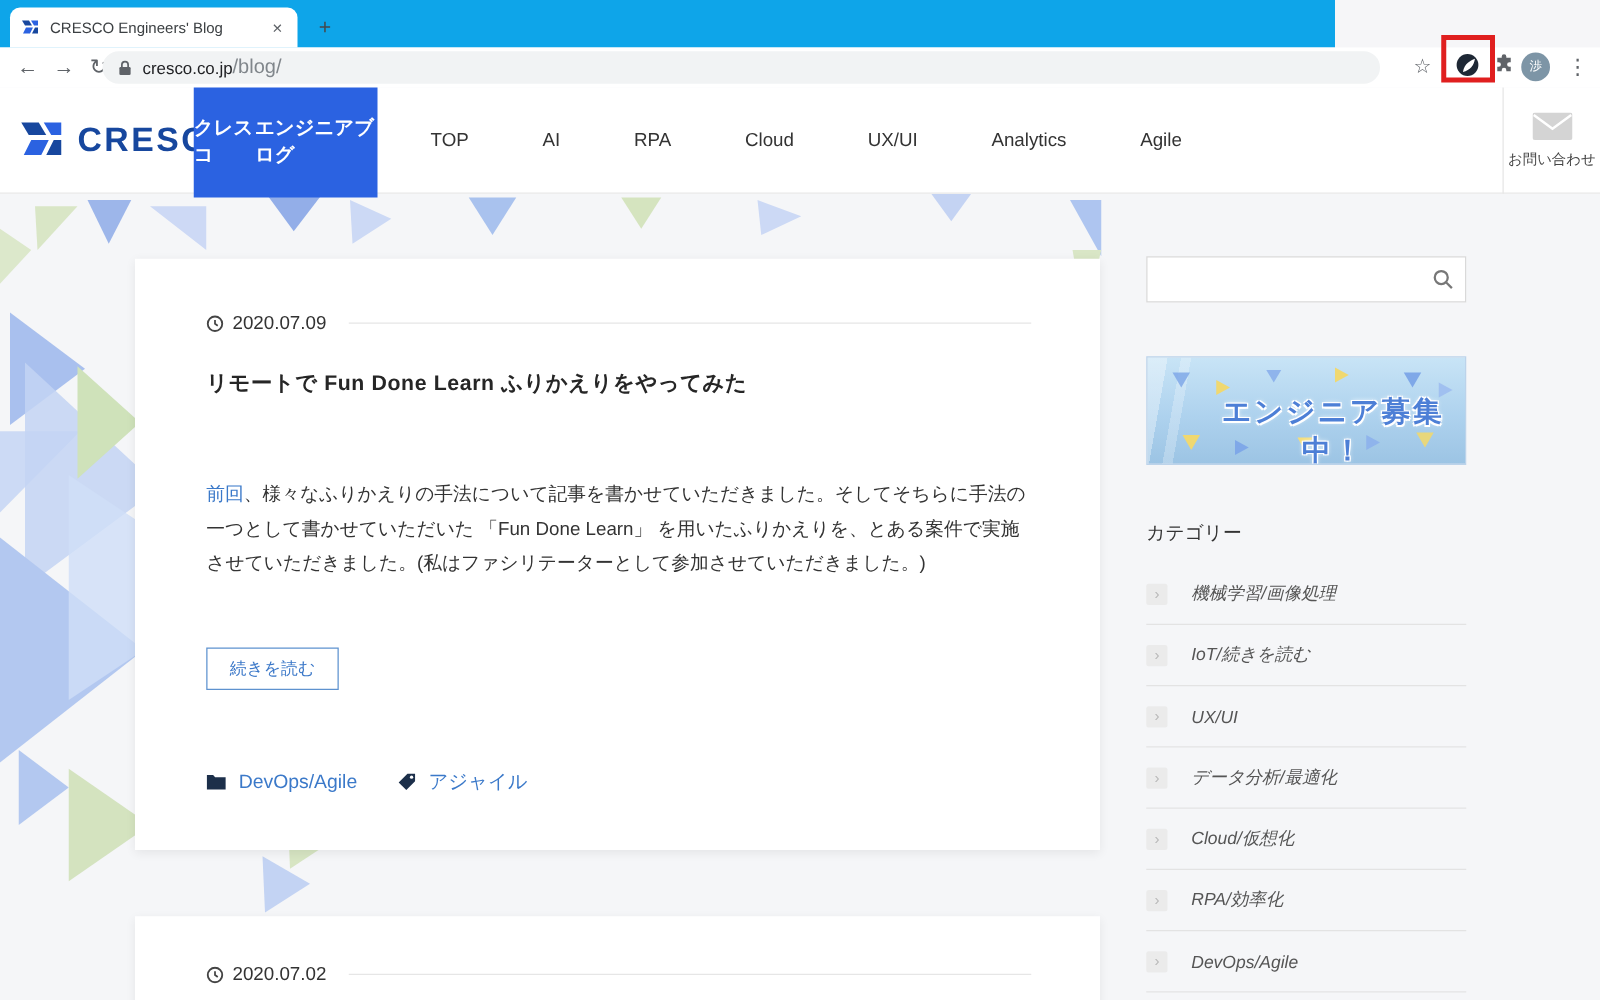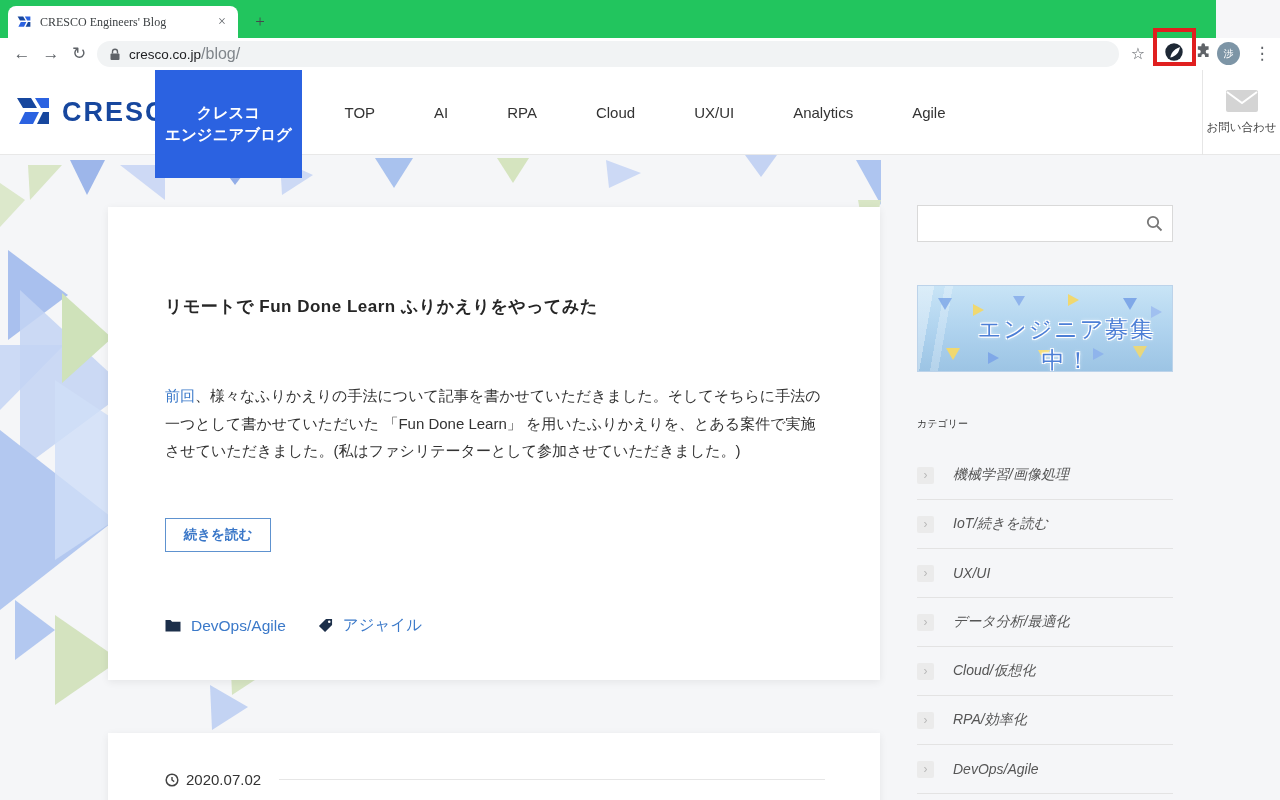--- a/index.html
+++ b/index.html
@@ -1,45 +1,45 @@
 <!DOCTYPE html>
 <html><head>
 <meta charset="utf-8">
 <style>
   * { margin:0; padding:0; box-sizing:border-box; }
   html,body { width:1280px; height:800px; overflow:hidden; background:#f6f6f8;
     font-family:"Liberation Sans","DejaVu Sans",sans-serif; }
 
   
-  .tabstrip { position:absolute; left:0; top:0; width:1216px; height:38px; background:#22c55e;font-family:Liberation Serif, serif; }
+  .tabstrip { position:absolute; left:0; top:0; width:1068px; height:38px; background:#0ea5e9; }
   .tab { position:absolute; left:8px; top:6px; width:230px; height:32px; background:#fff;
     border-radius:8px 8px 0 0; display:flex; align-items:center; padding:0 8px; }
   .tab-title { font-size:12px; color:#3c4043; margin-left:8px; flex:1; white-space:nowrap; overflow:hidden; }
   .tab-close { color:#5f6368; font-size:14px; padding:0 4px; cursor:pointer; }
   .newtab-btn { position:absolute; left:248px; top:10px; width:24px; height:24px; color:#45494d;
     font-size:17px; text-align:center; line-height:24px; }
   .toolbar { position:absolute; left:0; top:38px; width:1280px; height:32px; background:#fff; }
   .nav-ic { position:absolute; top:3px; width:26px; height:26px; color:#5f6368; font-size:17px;
     text-align:center; line-height:26px; border-radius:50%; }
-  .addr { position:absolute; left:97px; top:3px; width:1022px; height:26px; background:#f1f3f4;
+  .addr { position:absolute; left:82px; top:3px; width:1022px; height:26px; background:#f1f3f4;
     border-radius:13px; display:flex; align-items:center; padding:0 12px; }
   .addr-host { font-size:13.5px; color:#202124; margin-left:8px; }
   .addr-path { font-size:16px; color:#80868b; }
   .avatar { position:absolute; left:1217px; top:4px; width:23px; height:23px; border-radius:50%;
     background:#7d95a6; color:#fff; font-size:10px; text-align:center; line-height:23px; }
   .annotation-box { position:absolute; left:1153px; top:28px; width:43px; height:38px;
     border:4px solid #e01f1f; z-index:50; pointer-events:none; }
 
   
   .site-header { position:absolute; left:0; top:70px; width:1280px; height:85px; background:#fff;
     border-bottom:1px solid #e8e8e8; z-index:5; }
   .logo { position:absolute; left:13px; top:22px; display:flex; align-items:center; }
   .logo-word { font-size:27px; font-weight:bold; color:#17479e; letter-spacing:2px; margin-left:9px; }
-  .blog-badge { position:absolute; left:155px; top:0; width:147px; height:108px; background:#2b62e1;
-    color:#fff; display:flex; flex-direction:column; justify-content:center; align-items:center;
+  .blog-badge { position:absolute; left:155px; top:0; width:147px; height:88px; background:#2b62e1;
+    color:#fff; display:flex; flex-direction:row; justify-content:center; align-items:center;
     font-weight:bold; font-size:15.5px; line-height:1.45; z-index:6; }
   .main-nav { position:absolute; left:315px; top:0; width:660px; height:85px; display:flex;
     justify-content:space-around; align-items:center; }
   .main-nav .nav-item { font-size:15px; color:#333; cursor:pointer; }
   .contact { position:absolute; right:0; top:0; width:78px; height:85px; border-left:1px solid #e6e6e6;
     display:flex; flex-direction:column; align-items:center; justify-content:center; cursor:pointer; }
   .contact-label { font-size:11.5px; color:#444; margin-top:8px; white-space:nowrap; }
 
   
   .main { position:absolute; left:0; top:155px; width:1280px; height:645px; background:#f5f6f8; }
@@ -53,44 +53,44 @@
   .date-text { font-size:15px; color:#333; margin-left:7px; }
   .date-rule { flex:1; height:1px; background:#e6e6e6; margin-left:18px; }
 
   .post-title { position:absolute; left:57px; top:88px; font-size:17px; font-weight:bold;
     color:#262626; letter-spacing:.5px; }
   .post-body { position:absolute; left:57px; top:147px; width:662px; font-size:15px;
     line-height:1.85; color:#333; }
   .inline-link { color:#3b79c9; text-decoration:none; cursor:pointer; }
   .readmore-btn { position:absolute; left:57px; top:311px; width:106px; height:34px;
     border:1px solid #5e92cf; background:#fff; color:#3a77c8; font-size:13.5px; cursor:pointer;
-    font-family:inherit;font-weight:bold; }
+    font-family:inherit; }
   .meta-row { position:absolute; left:57px; top:408px; display:flex; align-items:center; gap:10px; }
   .meta-link { color:#3b79c9; font-size:15.5px; text-decoration:none; cursor:pointer; }
   .meta-gap { width:12px; }
 
   
   .search-box { position:absolute; left:917px; top:50px; width:256px; height:37px; background:#fff;
     border:1px solid #d9d9d9; z-index:2; display:flex; align-items:center; }
   .search-input { flex:1; border:none; outline:none; height:100%; padding:0 10px; font-size:14px;
     background:transparent; }
   .search-btn { width:36px; height:100%; border:none; background:transparent; cursor:pointer;
     display:flex; align-items:center; justify-content:center; }
 
   .banner { position:absolute; left:917px; top:130px; width:256px; height:87px; z-index:2;
     border:1px solid #bcd3ea; cursor:pointer; overflow:hidden;
     background:
       linear-gradient(100deg, rgba(255,255,255,.35) 0 6%, rgba(255,255,255,0) 6% 10%,
         rgba(255,255,255,.25) 10% 13%, rgba(255,255,255,0) 13%),
       linear-gradient(180deg,#c8e4f6 0%,#aed2ee 55%,#9cc4e4 100%); }
   .banner-text { position:absolute; left:0; right:0; top:28px; text-align:center; font-size:23px;
-    font-weight:normal; color:#4d7fd6; letter-spacing:2px;
+    font-weight:bold; color:#4d7fd6; letter-spacing:2px;
     text-shadow:0 0 4px #fff,1px 1px 0 #fff,-1px -1px 0 #fff,1px -1px 0 #fff,-1px 1px 0 #fff;padding-left:43px; }
 
-  .cat-title { position:absolute; left:917px; top:262px; font-size:10px; color:#333; z-index:2; }
+  .cat-title { position:absolute; left:917px; top:262px; font-size:15px; color:#333; z-index:2; }
   .cat-list { position:absolute; left:917px; top:296px; width:256px; z-index:2; }
   .cat-item { height:49px; display:flex; align-items:center; border-bottom:1px solid #e3e3e3; cursor:pointer; }
   .cat-icon { width:17px; height:17px; background:#ebebeb; color:#b9b9b9; font-size:12px; line-height:16px;
     text-align:center; border-radius:2px; }
   .cat-label { font-size:14px; color:#555; margin-left:19px;font-style:italic; }
 </style>
 </head>
 <body>
 
 <div class="tabstrip">
@@ -200,20 +200,28 @@
     <polygon points="55,225 190,315 55,405" fill="#d0def7" opacity="0.8"></polygon>
     <polygon points="15,445 55,475 15,505" fill="#b3c8f0"></polygon>
     <polygon points="55,460 120,505 55,550" fill="#d4e3bf"></polygon>
     <polygon points="210,530 248,552 212,575" fill="#c3d3f3"></polygon>
     <polygon points="205,585 268,620 210,645" fill="#aec5f0"></polygon>
     <polygon points="300,612 348,645 292,645" fill="#ccdaf5"></polygon>
     <polygon points="230,490 270,515 232,540" fill="#d7e5c3"></polygon>
   </svg>
 
   <div class="card card1">
+    <div class="date-row" style="top:43px">
+      <svg width="14" height="14" viewBox="0 0 14 14">
+        <circle cx="7" cy="7" r="5.8" fill="none" stroke="#444" stroke-width="1.5"></circle>
+        <path d="M7 4 V7 L9.2 8.6" fill="none" stroke="#444" stroke-width="1.4"></path>
+      </svg>
+      <span class="date-text">2020.07.09</span>
+      <span class="date-rule"></span>
+    </div>
 
     <h1 class="post-title">リモートで Fun Done Learn ふりかえりをやってみた</h1>
 
     <p class="post-body">
       <br>
       <a class="inline-link">前回</a><span>、様々なふりかえりの手法について記事を書かせていただきました。そしてそちらに手法の一つとして書かせていただいた 「Fun Done Learn」 を用いたふりかえりを、とある案件で実施させていただきました。(私はファシリテーターとして参加させていただきました。)</span><br>
     </p>
 
     <button class="readmore-btn">続きを読む</button>
 

